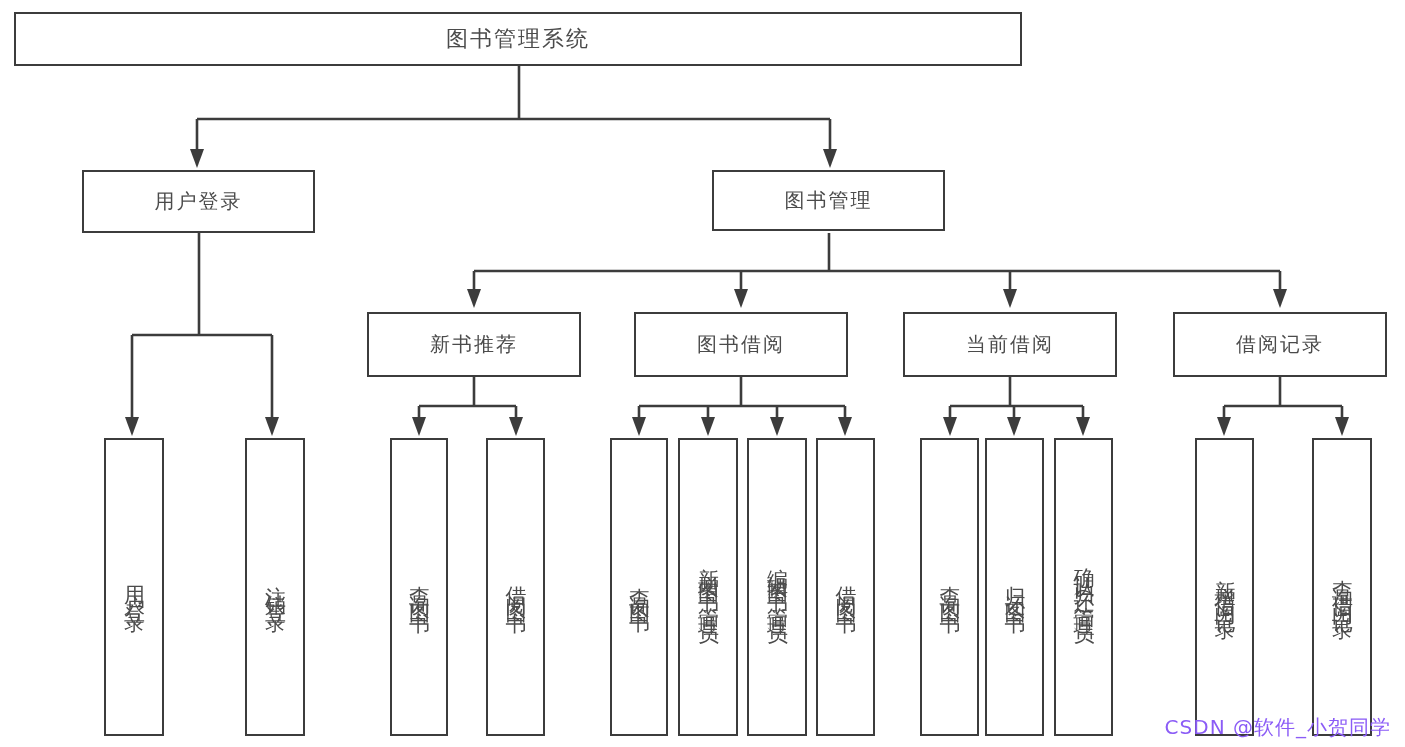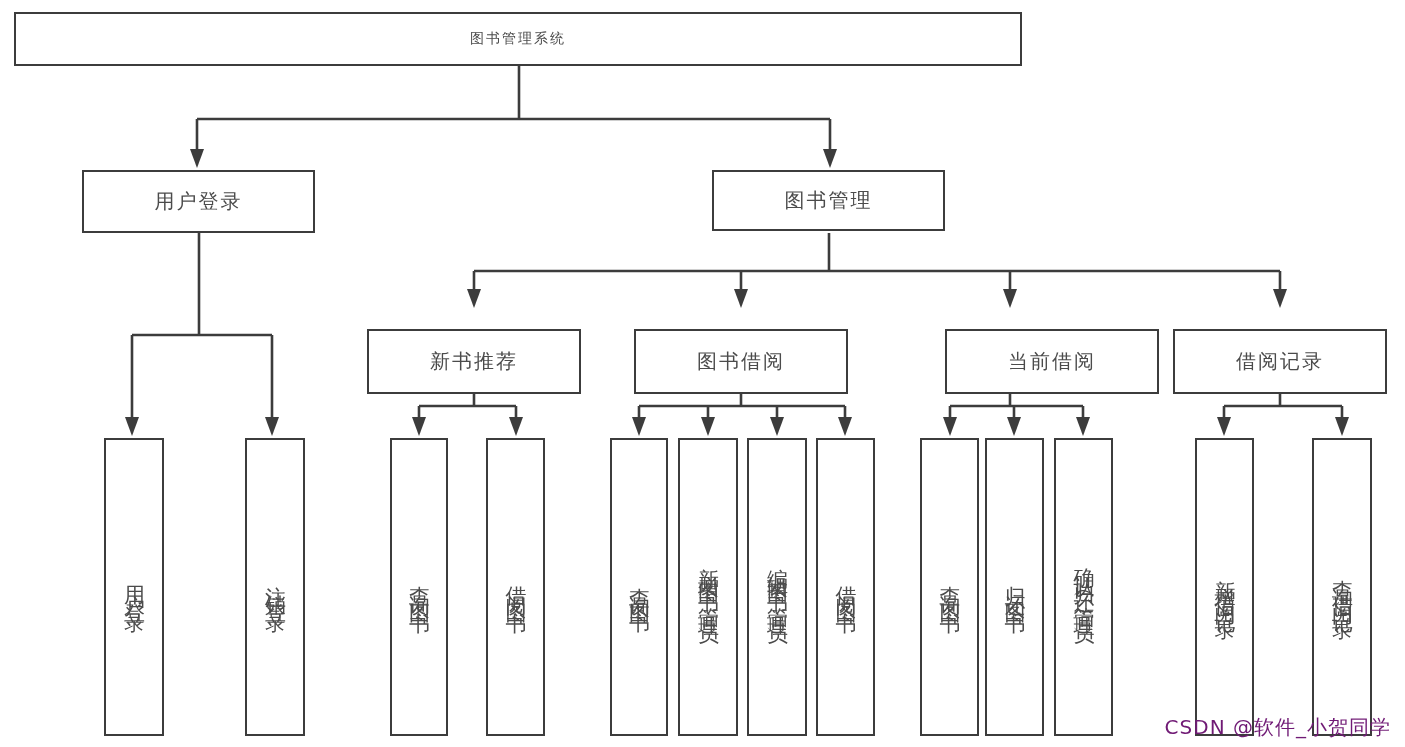--- a/index.html
+++ b/index.html
@@ -24,29 +24,29 @@
   }
   .h{font-size:20px;letter-spacing:2px;}
   .v{
     writing-mode:vertical-rl;
     text-orientation:mixed;
     font-size:21px;
     letter-spacing:9px;
     line-height:1;
   }
   
-  .n-root{left:14px;top:12px;width:1008px;height:54px;font-size:14px;}
+  .n-root{left:14px;top:12px;width:1008px;height:54px;font-size:22px;}
   
   .n-user-login{left:82px;top:170px;width:233px;height:63px;}
   .n-book-mgmt{left:712px;top:170px;width:233px;height:61px;}
   
-  .lv2{top:329px;width:214px;height:65px;}
+  .lv2{top:312px;width:214px;height:65px;}
   .n-new-book-rec{left:367px;}
   .n-book-borrow{left:634px;text-align:center;}
-  .n-current-borrow{left:903px;margin-left:42px;}
+  .n-current-borrow{left:903px;}
   .n-borrow-record{left:1173px;}
   
   .lf{top:438px;height:298px;}
   .n-leaf-user-login{left:104px;width:60px;}
   .n-leaf-logout{left:245px;width:60px;}
   .n-leaf-query-1{left:390px;width:58px;}
   .n-leaf-borrow-1{left:486px;width:59px;}
   .n-leaf-query-2{left:610px;width:58px;letter-spacing:8px;}
   .n-leaf-add-book{left:678px;width:60px;letter-spacing:8px;}
   .n-leaf-edit-book{left:747px;width:60px;letter-spacing:8px;}
@@ -54,21 +54,21 @@
   .n-leaf-query-3{left:920px;width:59px;}
   .n-leaf-return{left:985px;width:59px;}
   .n-leaf-confirm-return{left:1054px;width:59px;letter-spacing:8px;}
   .n-leaf-add-record{left:1195px;width:59px;letter-spacing:8px;}
   .n-leaf-query-record{left:1312px;width:60px;letter-spacing:8px;}
   
   .watermark{
     position:absolute;
     right:14px;bottom:6px;
     font-size:20px;
-    color:#701a75;
+    color:#8b5cf6;
     letter-spacing:1px;
     z-index:5;
     white-space:nowrap;
   }
 </style>
 </head>
 <body>
 
 <div id="canvas">
 

